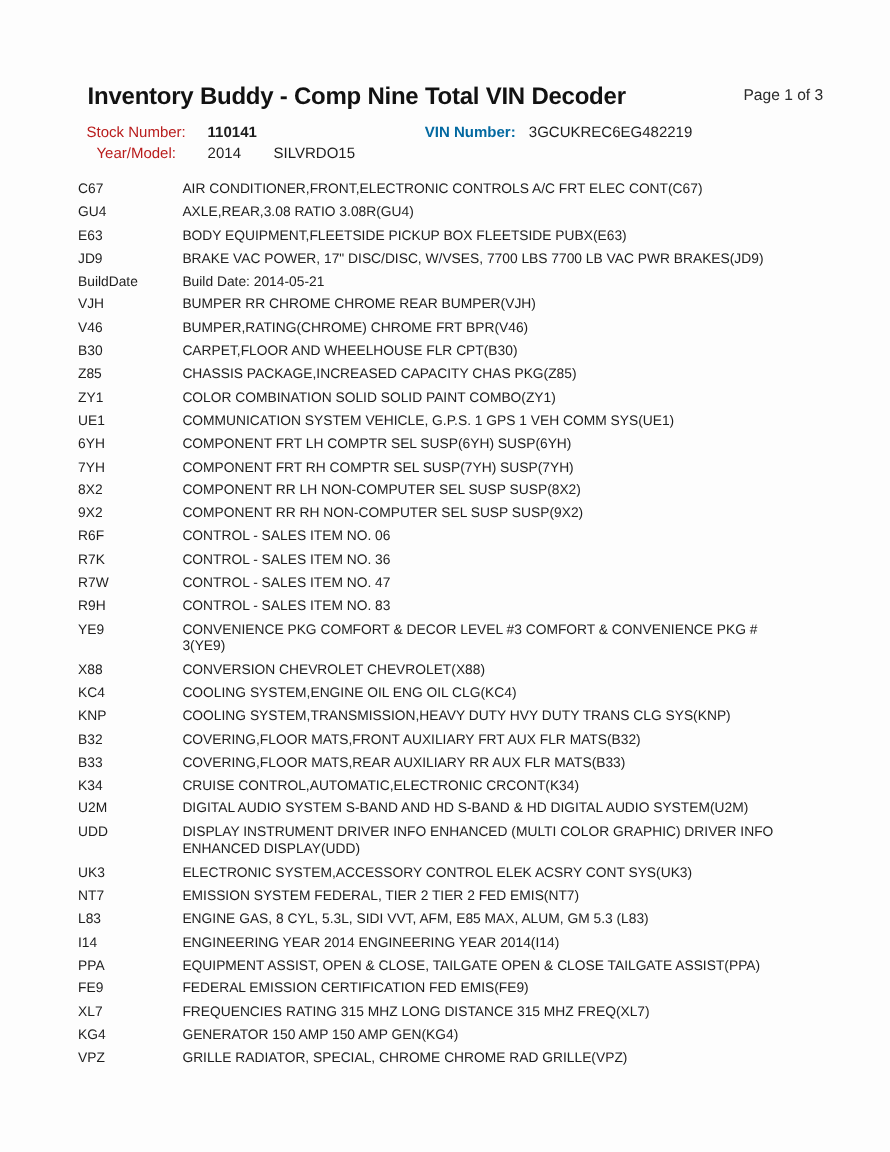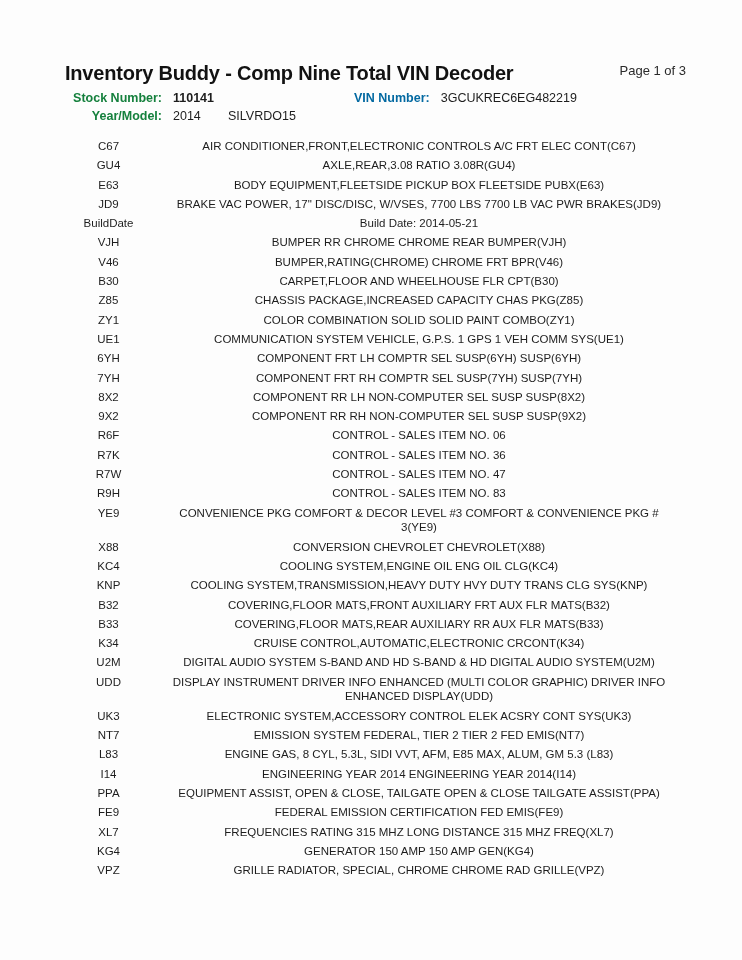--- a/index.html
+++ b/index.html
@@ -13,21 +13,21 @@
     width: 742px;
     height: 960px;
     background: #fdfdfd;
     color: #1d1d1d;
     overflow: hidden;
     box-sizing: border-box;
     padding: 62px 56px 0 65px;
   }
   .doc-header { position: relative; }
   .doc-title {
-    margin: 0;
+    margin: 8px;
     font-size: 20px;
     font-weight: bold;
     color: #121212;
     letter-spacing: -0.2px;
     white-space: nowrap;
   }
   .page-indicator {
     position: absolute;
     top: 1px;
     right: 0;
@@ -38,39 +38,38 @@
   .meta {
     margin-top: 4px;
     font-size: 12.5px;
     line-height: 18px;
     color: #1d1d1d;
   }
   .meta-row { display: flex; }
   .meta-label {
     display: inline-block;
     width: 97px;
-    text-align: right;
-    font-weight: bold;
-    color: #15803d;
+    text-align: center;
+    font-weight: normal;
+    color: #b91c1c;
     flex: none;
   }
   .meta-value { margin-left: 11px; }
   .stock-value { width: 181px; flex: none; font-weight: bold; }
   .vin-label { font-weight: bold; color: #0369a1; }
   .year-value { width: 44px; flex: none; }
   .model-value { margin-left: 11px; }
   .options {
     margin-top: 14px;
   }
   .row {
     display: flex;
     margin-bottom: 4.6px;
     font-size: 11.5px;
     line-height: 14.7px;
-    text-align: center;
   }
   .code {
     width: 87px;
     flex: none;
     white-space: nowrap;
   }
   .desc {
     flex: 1;
     white-space: pre-wrap;
   }

